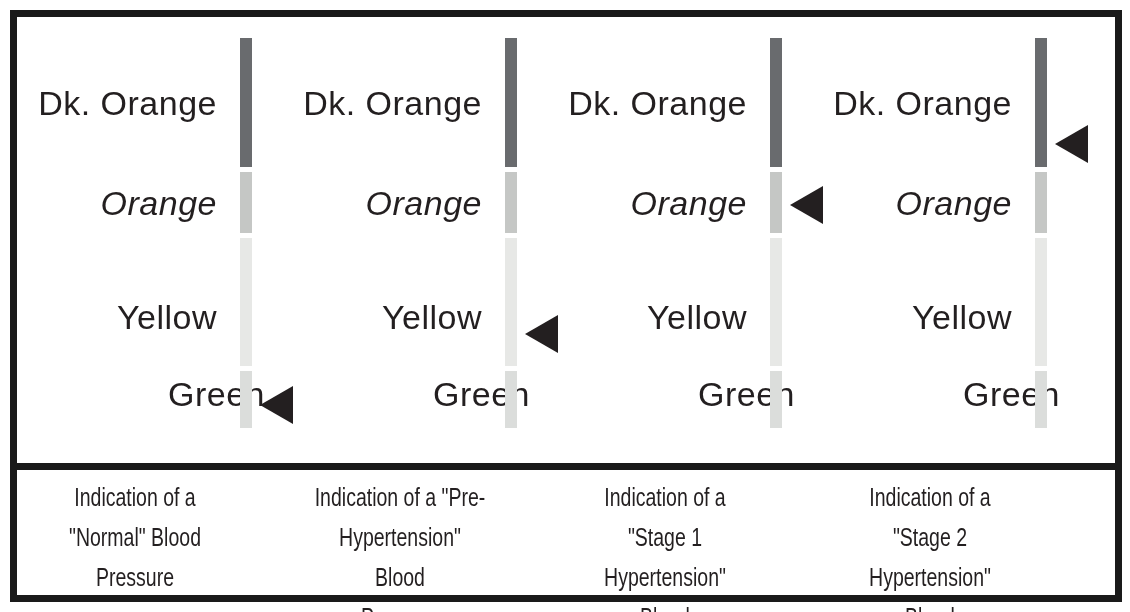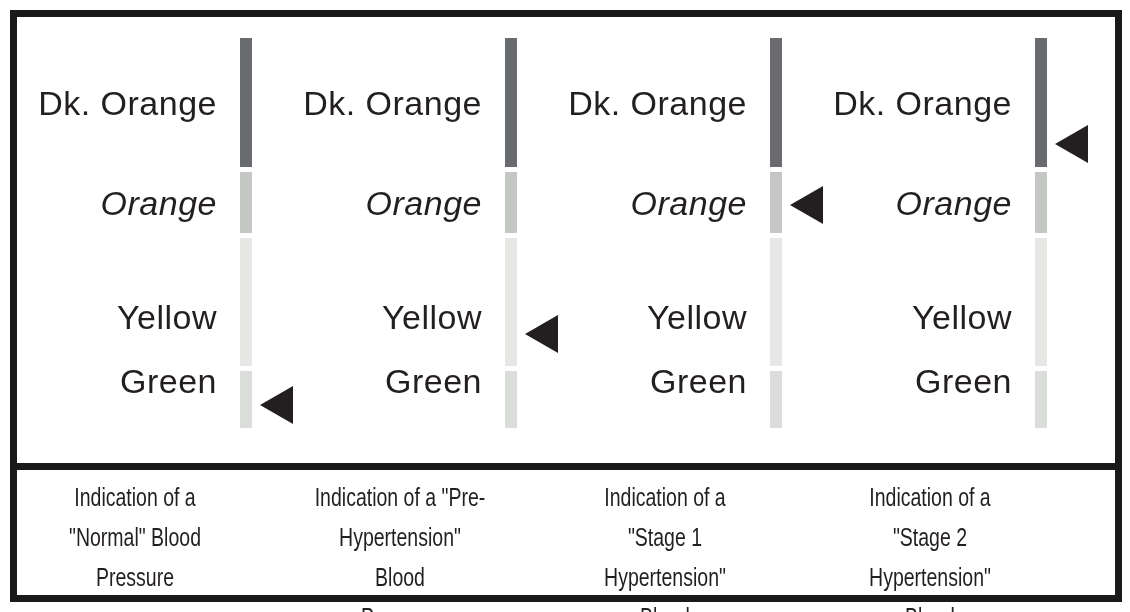--- a/index.html
+++ b/index.html
@@ -23,21 +23,21 @@
   .caption-area{position:relative;width:1098px;height:98px;}
 
   .col{position:absolute;top:0;width:265px;height:446px;}
   .c0{left:0;} .c1{left:265px;} .c2{left:530px;} .c3{left:795px;}
 
   .level-label{
     position:absolute;left:0;width:200px;height:40px;
     text-align:right;line-height:40px;
     font-size:34px;letter-spacing:0.5px;white-space:nowrap;
   }
-  .l1{top:66px;} .l2{top:166px;font-style:italic;} .l3{top:280px;} .l4{top:344px;}
+  .l1{top:66px;} .l2{top:166px;font-style:italic;} .l3{top:280px;} .l4{top:357px;margin-left:48px;}
 
   .bar{position:absolute;left:223px;top:21px;width:12px;}
   .seg{width:12px;}
   .s1{height:129px;margin-bottom:5px;}
   .s2{height:61px;margin-bottom:5px;}
   .s3{height:128px;margin-bottom:5px;}
   .s4{height:57px;}
 
   .arrow{
     position:absolute;left:243px;

